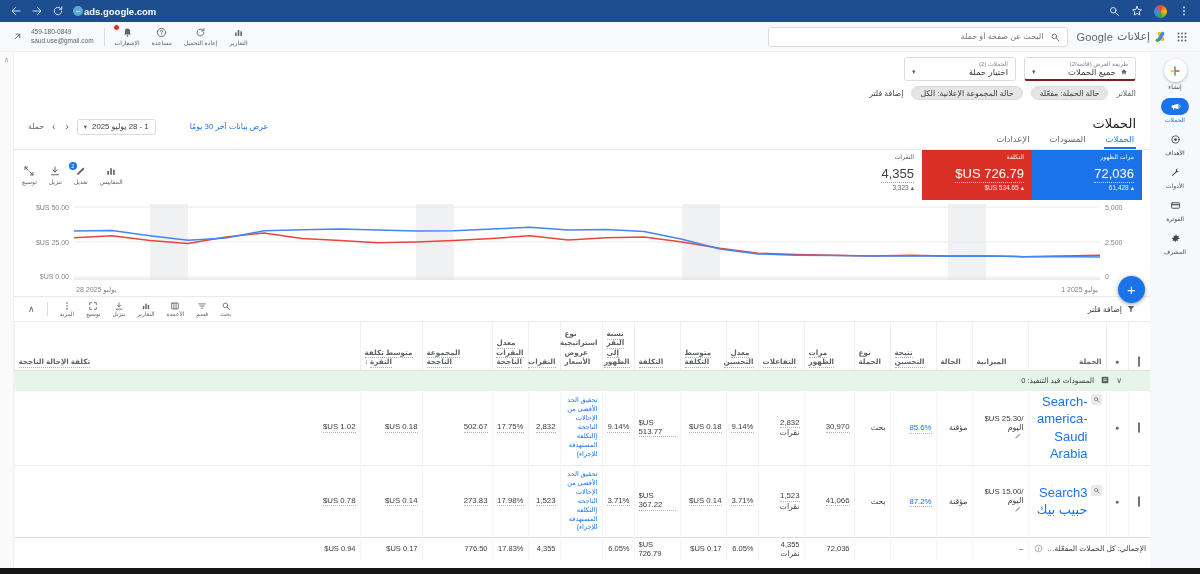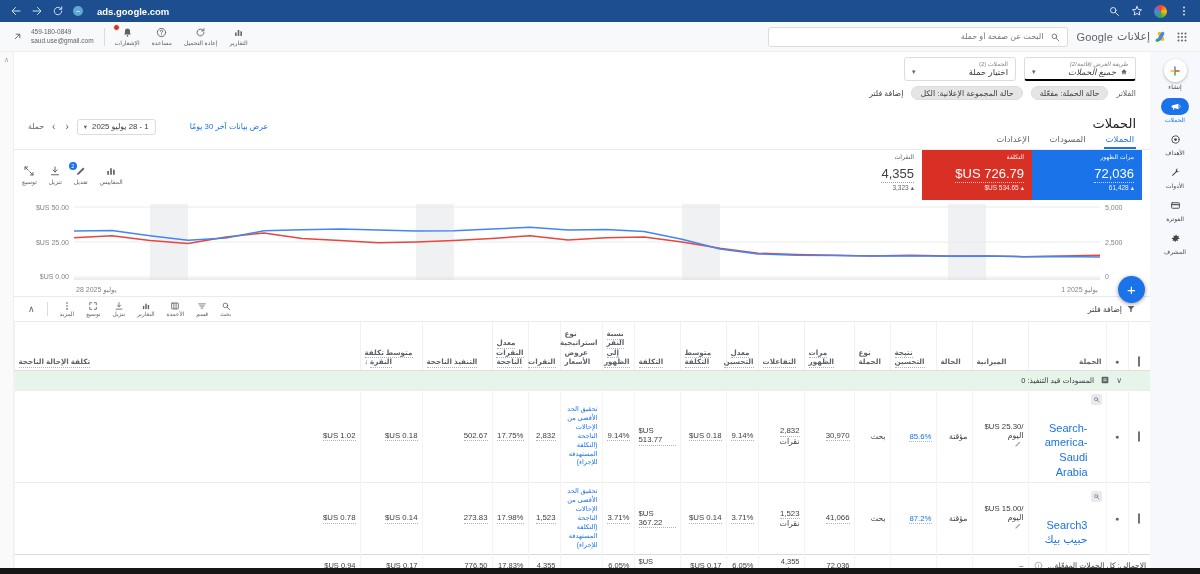--- a/index.html
+++ b/index.html
@@ -8,21 +8,21 @@
     width:1200px; height:574px; overflow:hidden; background:#fff;
     font-family:"Liberation Sans","DejaVu Sans",sans-serif; color:#3c4043;
     -webkit-font-smoothing:antialiased;
   }
   .ic { display:inline-flex; align-items:center; justify-content:center; }
   .ic svg { width:100%; height:100%; display:block; }
 
   
   .browser-bar { height:22px; background:#1d4e8f; display:flex; align-items:center; padding:0 10px; gap:9px; }
   .bnav { width:12px; height:12px; color:#cfe0f6; }
-  .url-box { flex:1; display:flex; align-items:center; gap:14px; overflow:hidden; white-space:nowrap; }
+  .url-box { flex:1; display:flex; align-items:center; gap:1px; overflow:hidden; white-space:nowrap; }
   .site-ic { min-width:10px; width:10px; height:10px; border-radius:50%; background:#5fa8d3; color:#fff; font-size:7px; line-height:10px; text-align:center; }
   .url-domain { color:#fff; font-weight:bold; font-size:9.5px; }
   .url-path { color:#b9cdeb; font-size:9.5px; overflow:hidden; text-overflow:ellipsis; }
   .br-right { display:flex; align-items:center; gap:11px; }
   .br-right .ic { width:12px; height:12px; color:#d7e3f5; }
   .avatar { width:13px; height:13px; border-radius:50%; background:conic-gradient(#ea4335,#fbbc04,#34a853,#4285f4,#ea4335); }
 
   
   .account-bar { height:30px; background:#f8f9fa; border-bottom:1px solid #eceff1; display:flex; align-items:center; justify-content:space-between; padding:0 12px; }
   .ab-left { display:flex; align-items:center; }
@@ -54,21 +54,21 @@
   .rail-label { font-size:6px; color:#444746; }
   .rail-item.active .rail-pill { background:#1a73e8; color:#fff; }
   .rail-item.active .rail-label { color:#1a73e8; }
 
   .main { flex:1; background:#fff; display:flex; flex-direction:column; overflow:hidden; position:relative; }
   .left-strip { width:14px; background:#fafafa; border-right:1px solid #f0f0f0; flex:none; text-align:center; font-size:7px; color:#9aa0a6; padding-top:4px; }
 
   
   .controls-row { display:flex; gap:8px; padding:5px 14px 2px; }
   .dd { border:1px solid #dadce0; border-radius:3px; padding:2px 7px; min-width:112px; background:#fff; cursor:pointer; }
-  .dd.selected { border-bottom:2px solid #000000;font-style:italic; }
+  .dd.selected { border-bottom:2px solid #7f1d1d; }
   .dd-label { font-size:6px; color:#80868b; }
   .dd-value { display:flex; align-items:center; gap:4px; font-size:8.5px; color:#3c4043; }
   .dd-value .ic { width:8px; height:8px; color:#5f6368; }
   .dd-caret { margin-right:auto; font-size:7px; color:#5f6368; }
   .filters-row { display:flex; align-items:center; gap:8px; padding:3px 14px 4px; font-size:7.8px; color:#3c4043; }
   .chip { border:1px solid #dadce0; border-radius:10px; padding:1.5px 8px; background:#e5e5e5; cursor:pointer; }
   .filters-title { color:#5f6368; }
   .add-filter { cursor:pointer; }
 
   
@@ -136,21 +136,21 @@
   tr.data td { border-top:1px solid #ececec; }
   tr.total td { border-top:1px solid #dadce0; height:22px; font-size:7.5px; }
   .u-dot { border-bottom:1px dotted #b0b3b8; padding-bottom:.5px; }
   .num { direction:ltr; unicode-bidi:isolate; display:inline-block; }
   .cb { width:10px; height:10px; border:1.3px solid #70757a; border-radius:2px; margin:0 auto; cursor:pointer; background:#fff; }
   .sdot { color:#5f6368; font-size:7px; }
   .camp { display:flex; align-items:flex-start; gap:3px; }
   .camp-badge { min-width:11px; width:11px; height:11px; border-radius:2px; background:#e8eaed; color:#5f6368; display:flex; align-items:center; justify-content:center; margin-top:1px; }
   .camp-badge svg { width:7px; height:7px; }
   a.link { color:#1a73e8; text-decoration:none; cursor:pointer; }
-  .camp a { font-size:11px; line-height:1.35;margin-top:28px; }
+  .camp a { font-size:13px; line-height:1.35; }
   .bid { color:#1a73e8; font-size:6.6px; line-height:1.35; display:block; max-height:66px; overflow:hidden; }
   .pencil-ic { width:8px; height:8px; color:#9aa0a6; margin-right:2px; }
   .total-label { display:flex; align-items:center; gap:4px; justify-content:flex-start; }
   .info-ic { width:9px; height:9px; color:#9aa0a6; }
   .sort-arrow { color:#5f6368; font-size:7px; }
 
   .fab { position:absolute; top:224px; left:auto; right:5px; width:27px; height:27px; border-radius:50%; border:none; background:#1a73e8; color:#fff; font-size:15px; line-height:1; box-shadow:0 1px 4px rgba(0,0,0,.4); cursor:pointer; z-index:6; }
   .bottom-bar { height:6px; background:#161616; }
 </style>
 </head>
@@ -626,21 +626,21 @@
                 <th class=""><span class="">نوع الحملة</span></th>
                 <th class=""><span class="u-dot">مرات الظهور</span></th>
                 <th class=""><span class="u-dot">التفاعلات</span></th>
                 <th class=""><span class="u-dot">معدل التحسين</span></th>
                 <th class=""><span class="u-dot">متوسط التكلفة</span></th>
                 <th class=""><span class="u-dot">التكلفة</span></th>
                 <th class=""><span class="u-dot">نسبة النقر إلى الظهور</span></th>
                 <th class=""><span class="">نوع استراتيجية عروض الأسعار</span></th>
                 <th class=""><span class="u-dot">النقرات</span></th>
                 <th class=""><span class="u-dot">معدل النقرات الناجحة</span></th>
-                <th class=""><span class="u-dot">التنفيذ الناجحة</span></th>
+                <th class=""><span class="u-dot">المجموعة الناجحة</span></th>
                 <th class=""><span class="u-dot">متوسط تكلفة النقرة</span> <span class="sort-arrow">↓</span></th>
                 <th class=""><span class="u-dot">تكلفة الإحالة الناجحة</span></th>
               </tr>
             </thead>
             <tbody>
               <tr class="group">
                 <td colspan="19">
     <div class="group-inner">
       <span class="gr-chev">∨</span>
       <span class="ic gr-ic">

